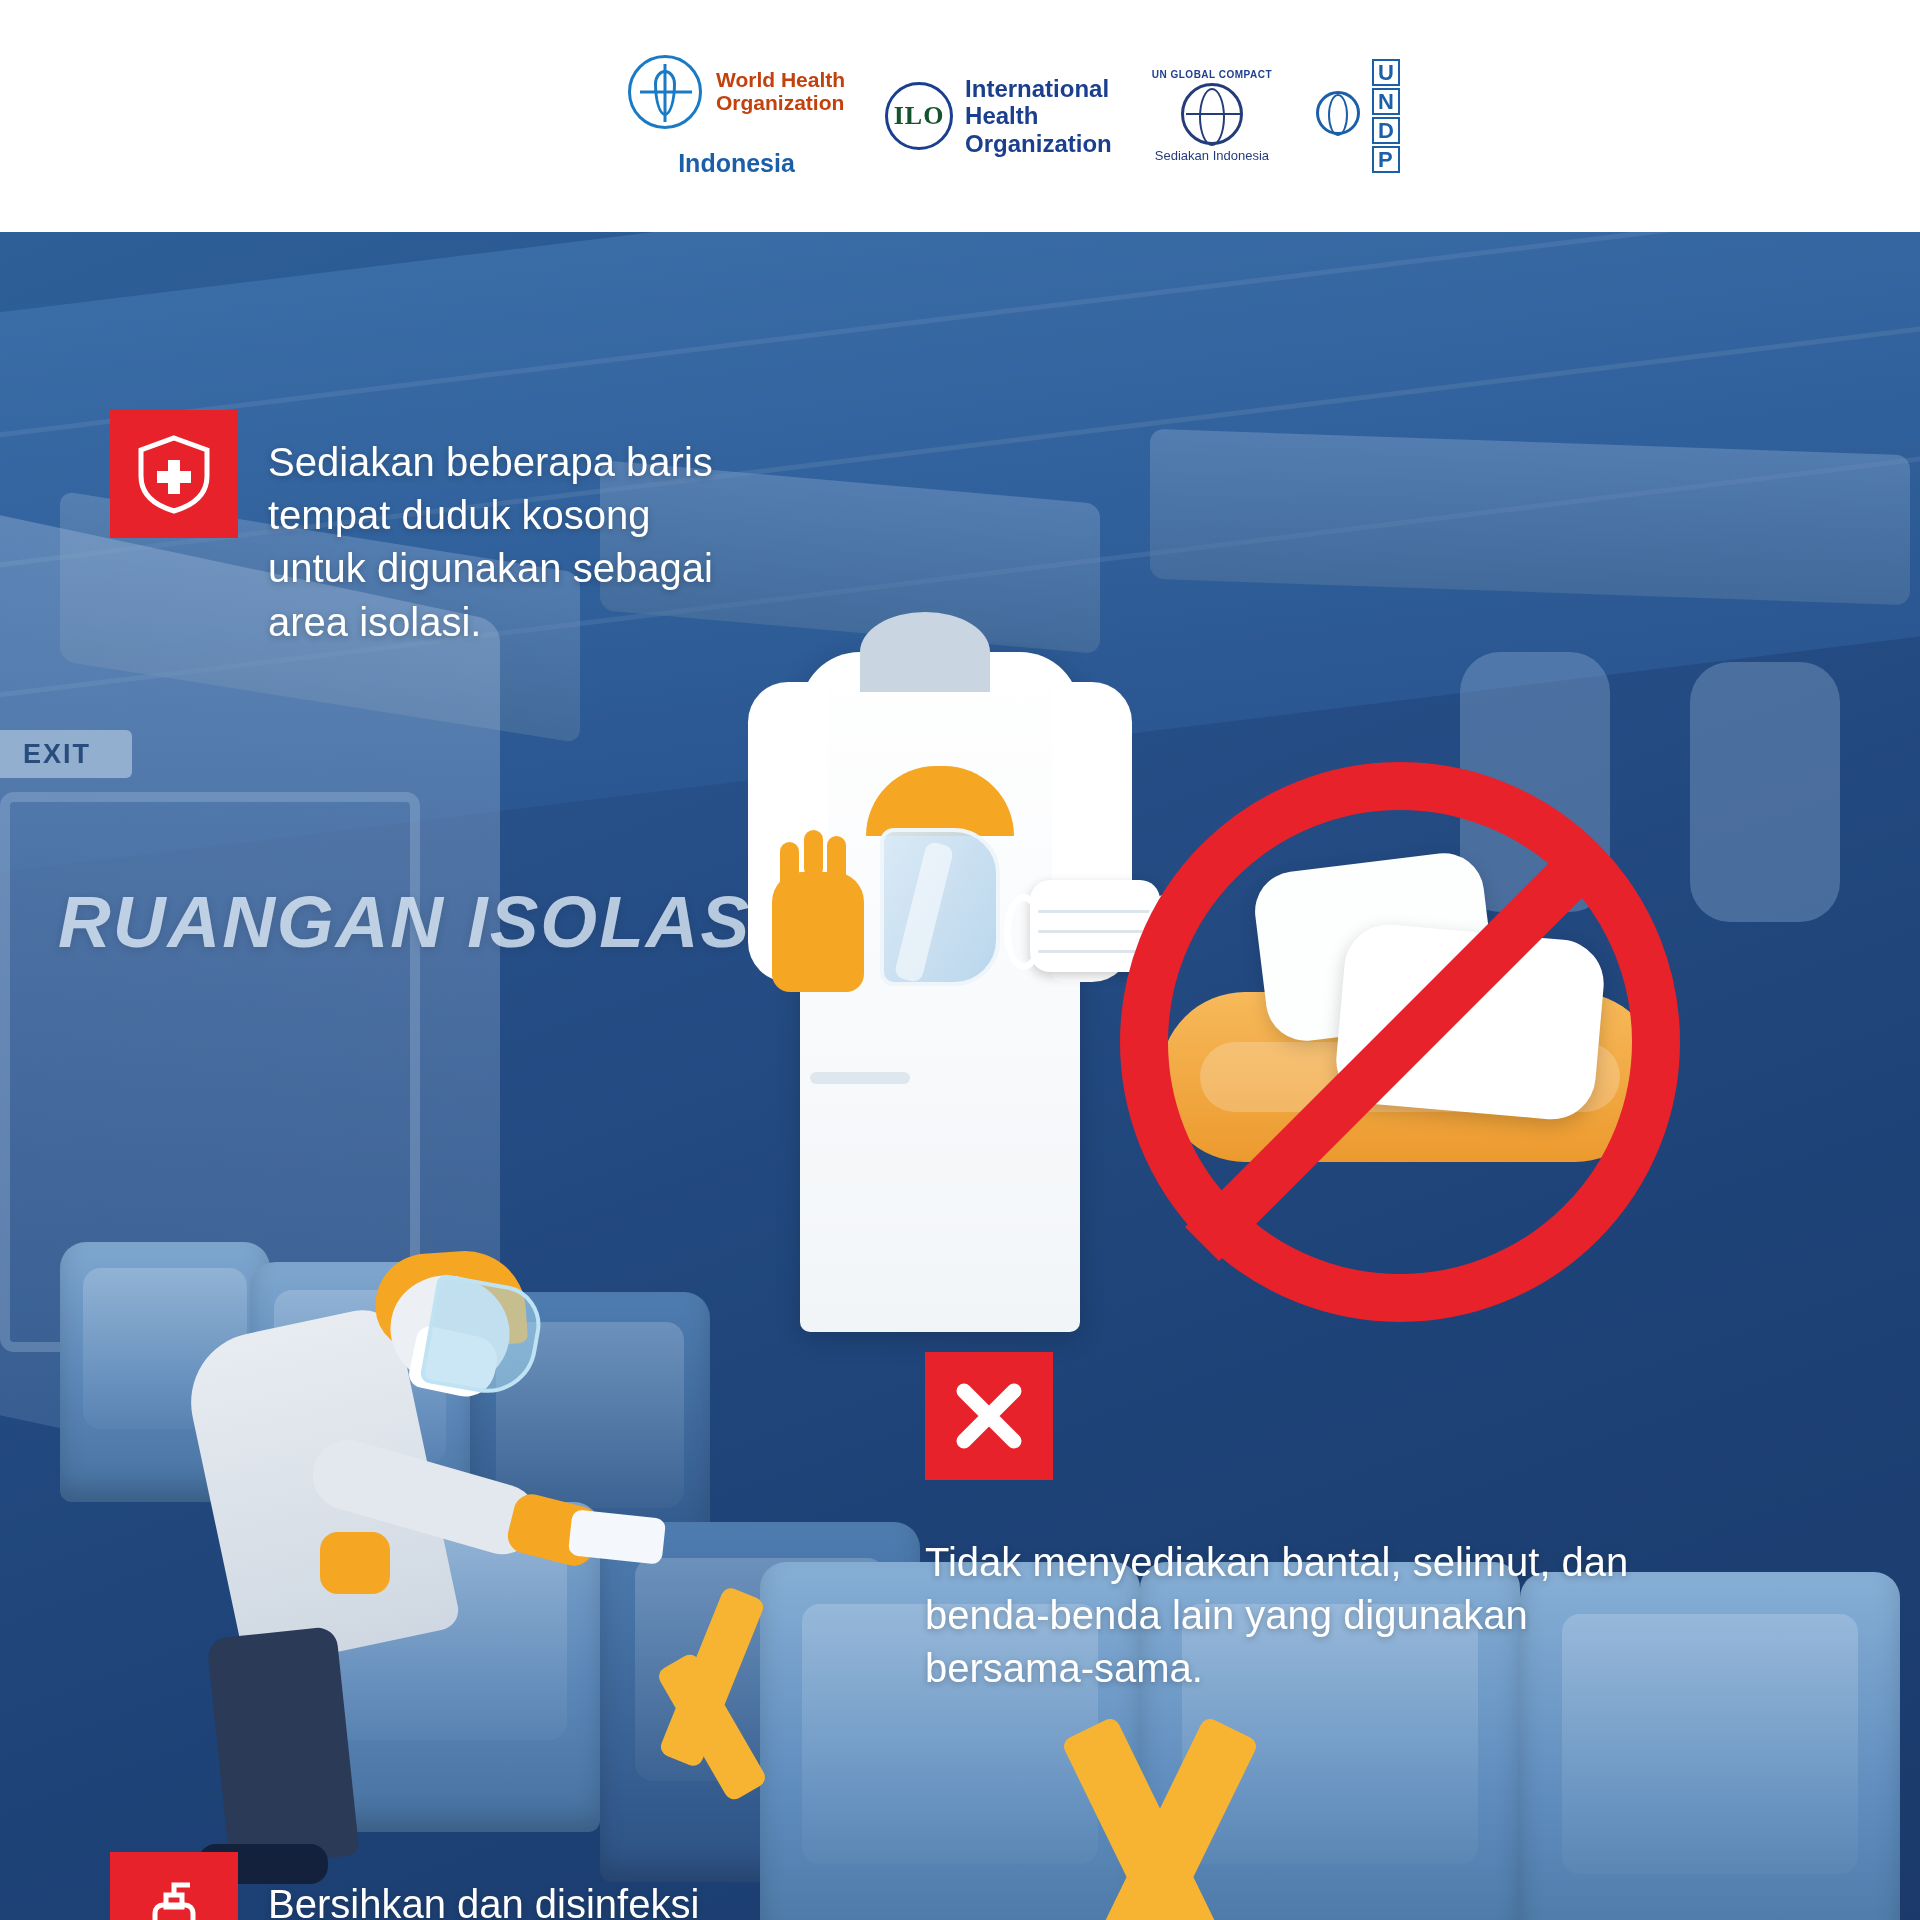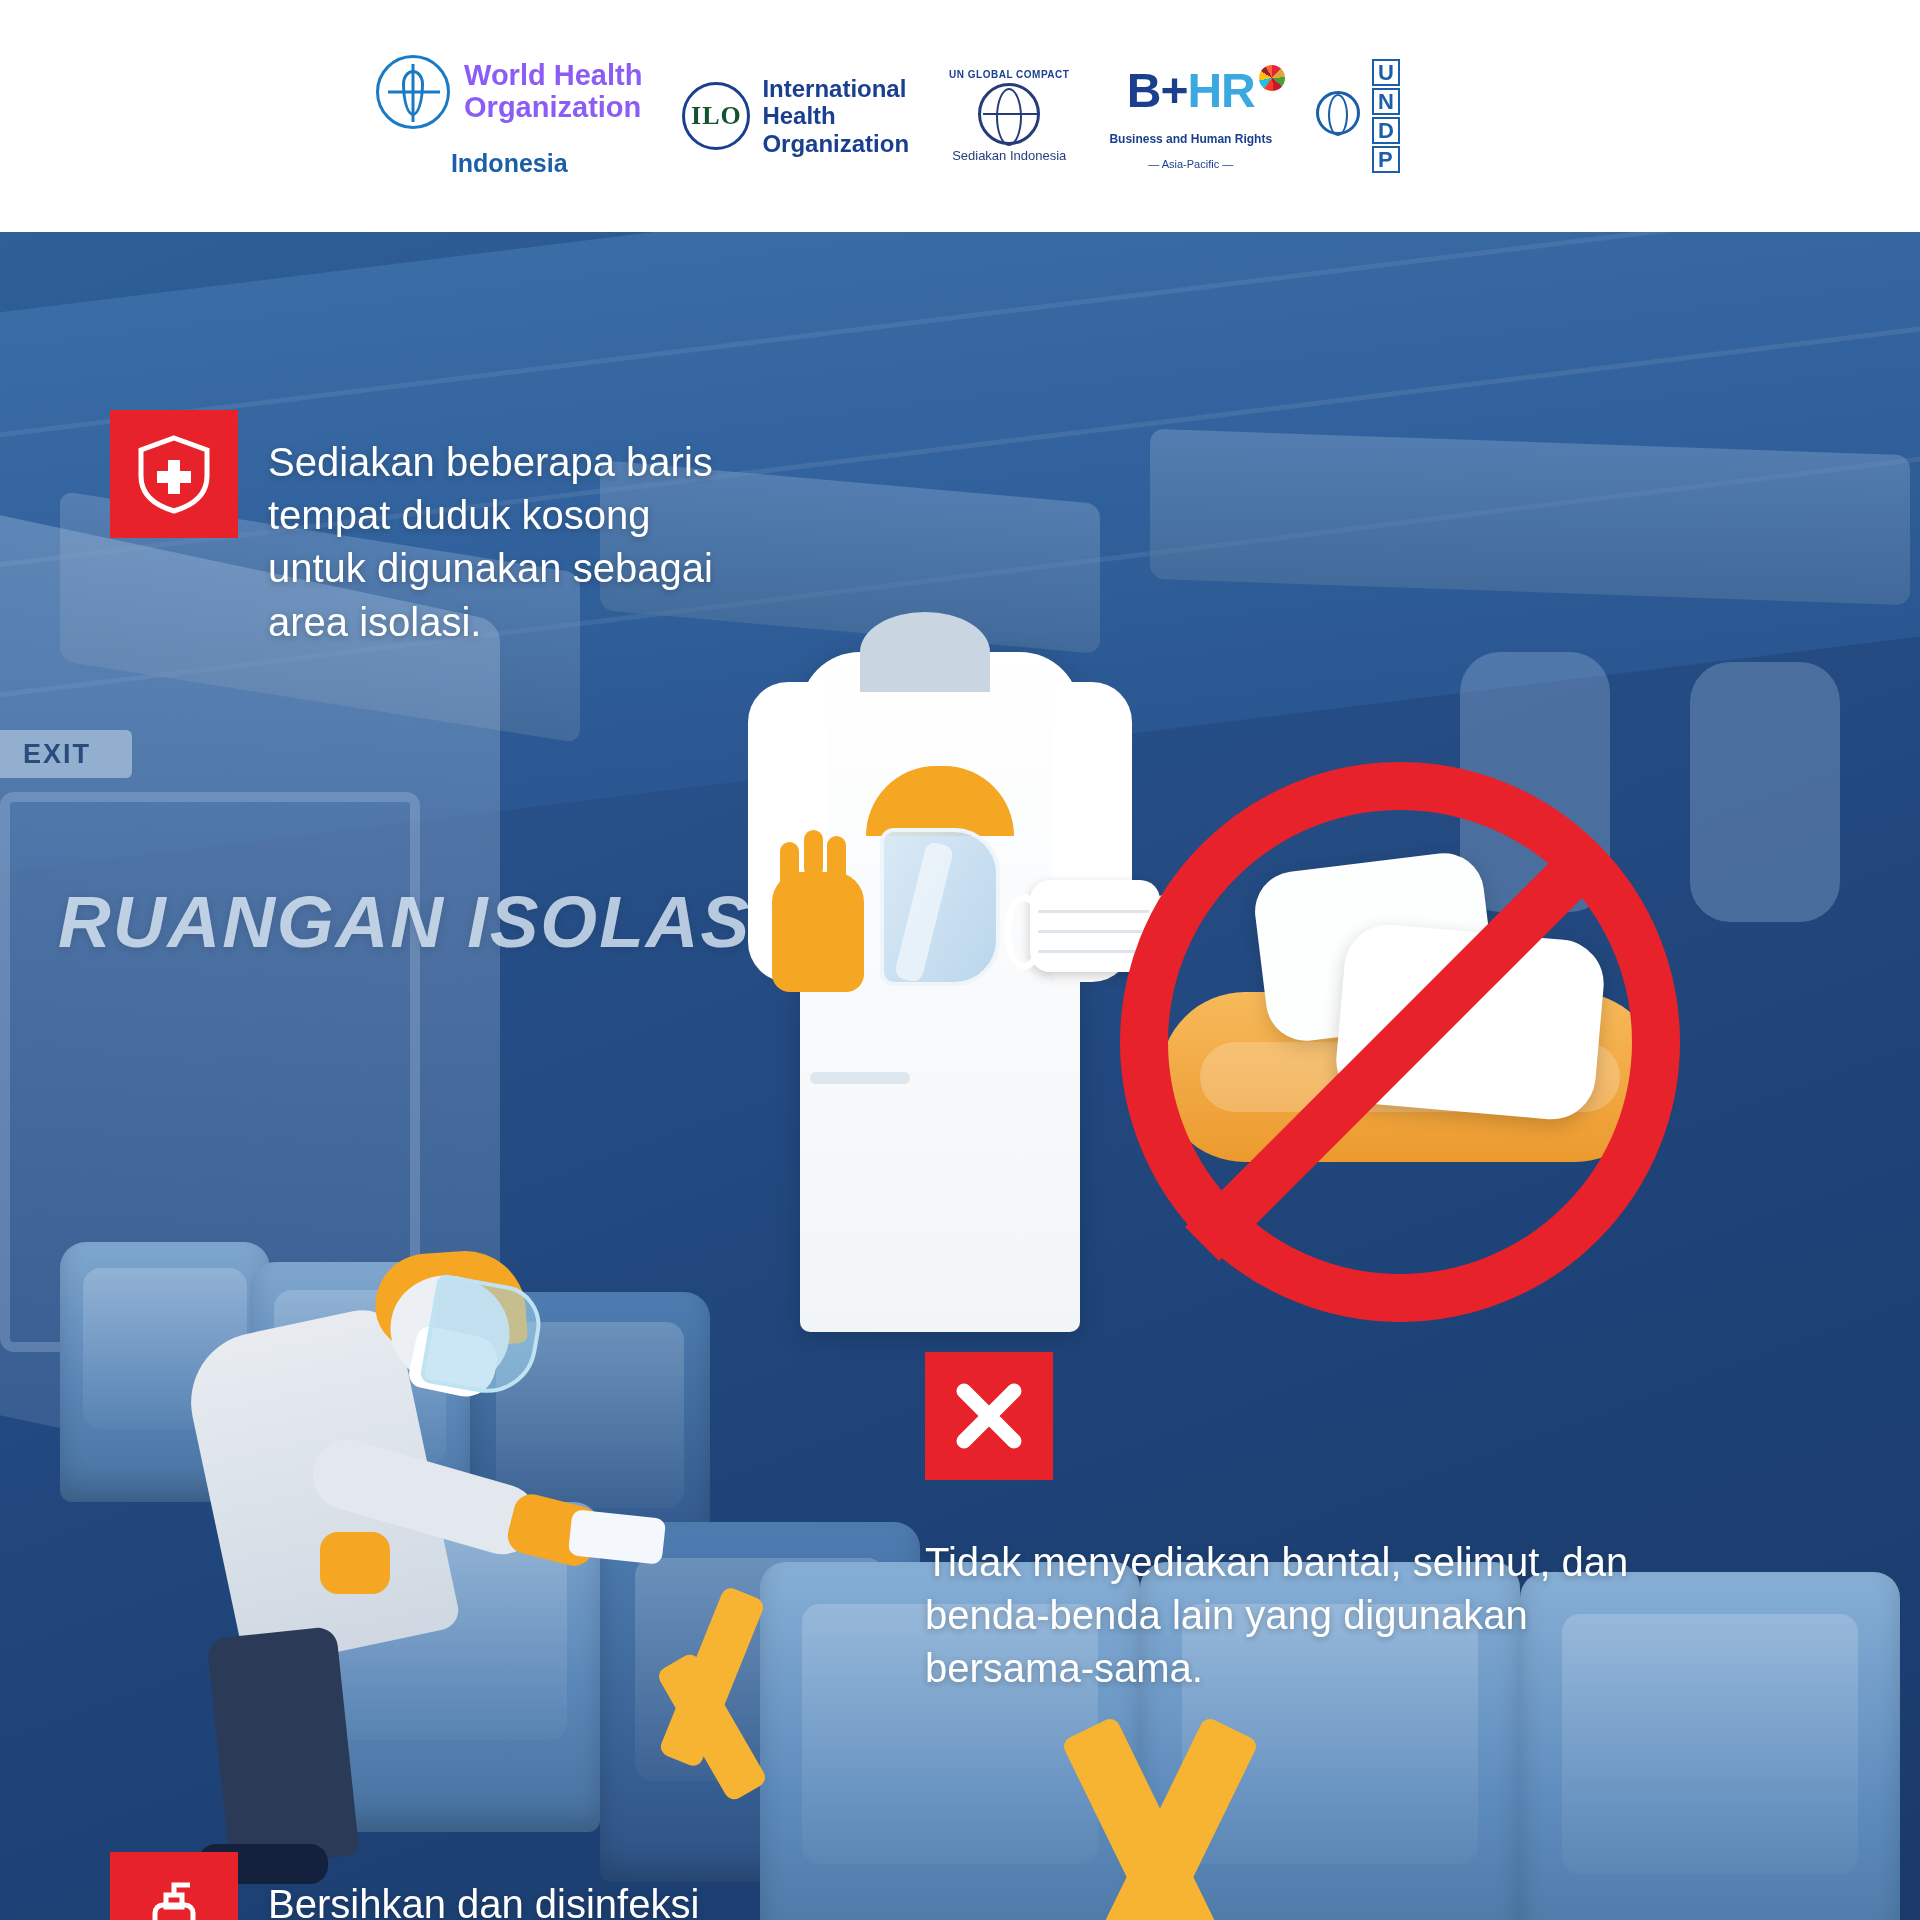--- a/index.html
+++ b/index.html
@@ -54,21 +54,21 @@
     width: 52px; height: 3px; background: #1a7bc4;
     transform: translateY(-50%);
   }
   .who-emblem .snake {
     position: absolute; left: 50%; top: 12px;
     width: 22px; height: 46px;
     border: 3px solid #1a7bc4;
     border-radius: 50% 50% 50% 50% / 30% 30% 70% 70%;
     transform: translateX(-50%);
   }
-  .who-text { color: #8b5cf6; font-weight: bold; font-size: 29px; line-height: 1.08; }
+  .who-text { color: #c2410c; font-weight: bold; font-size: 21px; line-height: 1.08; }
   .who-sub { color: #1a5fa8; font-weight: bold; font-size: 25px; margin-top: 8px; }
 
   .ilo-logo { display: flex; align-items: center; gap: 12px; }
   .ilo-emblem {
     width: 68px; height: 68px; border-radius: 50%;
     border: 3px solid #1a3f8f;
     display: flex; align-items: center; justify-content: center;
     color: #14532d; font-weight: bold; font-size: 26px;
     font-family: "Liberation Serif", serif;
     letter-spacing: 1px;
@@ -459,28 +459,20 @@
         <div class="ilo-text">Organization</div>
       </div>
     </div>
 
     <div class="gc-logo logo">
       <div class="gc-top">UN GLOBAL COMPACT</div>
       <div class="gc-globe"></div>
       <div class="gc-bottom">Sediakan Indonesia</div>
     </div>
 
-    <div class="bhr-logo logo">
-      <div class="bhr-main">
-        <span>B+</span><span class="hr">HR</span>
-        <span class="bhr-sdg"></span>
-      </div>
-      <div class="bhr-sub">Business and Human Rights</div>
-      <div class="bhr-sub2">— Asia-Pacific —</div>
-    </div>
 
     <div class="undp-logo logo">
       <div class="undp-emblem">
           <div class="globe"></div>
         </div>
       <div class="undp-letters">
         <span>U</span>
         <span>N</span>
         <span>D</span>
         <span>P</span>

